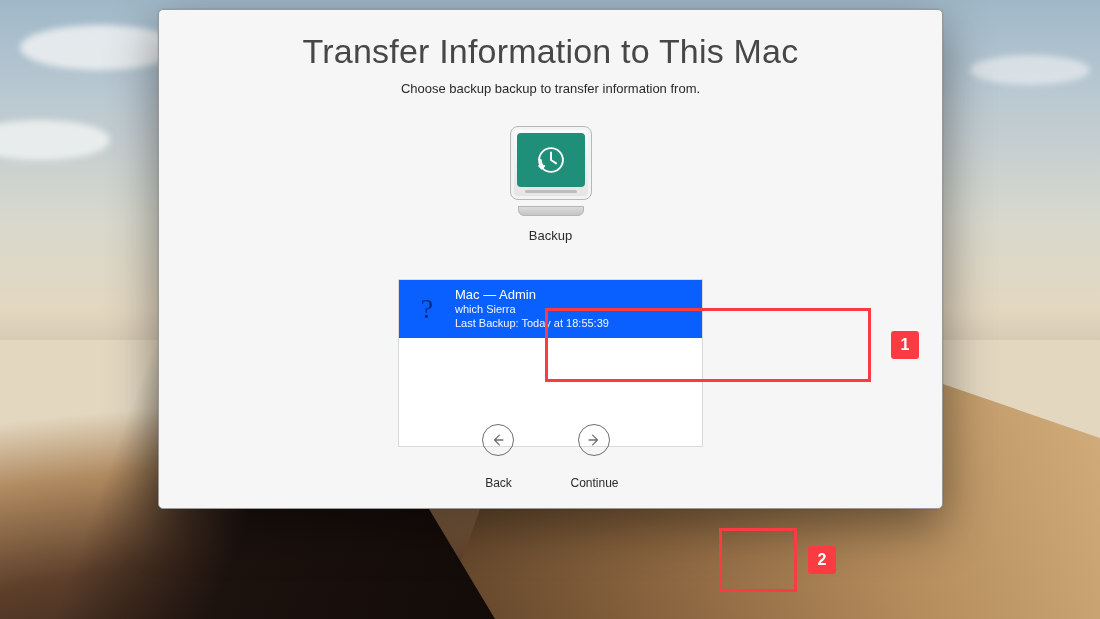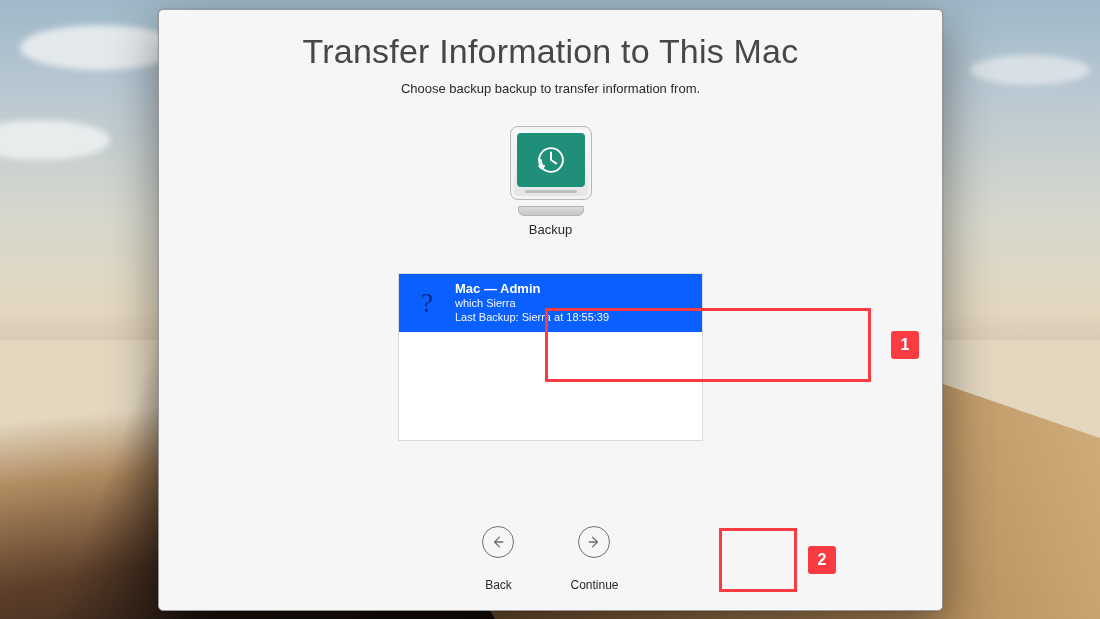--- a/index.html
+++ b/index.html
@@ -26,21 +26,21 @@
     clip-path: polygon(0 60%, 55% 0, 100% 100%, 0 100%);
   }
   .dune-light { position:absolute; right:0; bottom:0; width:60%; height:65%;
     background: linear-gradient(250deg, #d9b583 0%, #b58d5d 40%, #8c6640 70%, #5f4328 100%);
     clip-path: polygon(0 100%, 20% 10%, 100% 55%, 100% 100%);
   }
 
   .window {
     position: absolute;
     left: 158px; top: 9px;
-    width: 785px; height: 602px;
+    width: 785px; height: 500px;
     background: #f6f6f6;
     border: 1px solid #9a9a9a;
     border-radius: 5px;
     box-shadow: 0 18px 50px rgba(0,0,0,.45), 0 0 0 1px rgba(0,0,0,.05);
     display: flex; flex-direction: column; align-items: center;
   }
 
   h1.title {
     margin-top: 22px;
     font-size: 34px;
@@ -69,21 +69,21 @@
   }
   .disk-face {
     position: absolute; left: 6px; top: 6px; right: 6px; height: 54px;
     background: #1f8f7a;
     border-radius: 4px;
     display: flex; align-items: center; justify-content: center;
   }
   .tm-icon { width: 34px; height: 34px; }
   .disk-slot { position:absolute; left:50%; transform:translateX(-50%); bottom:6px; width:52px; height:3px; background:#bdbdbd; border-radius:2px; }
   .disk-foot { position:absolute; bottom:0; left:8px; right:8px; height:10px; background:linear-gradient(180deg,#dcdcdc,#c5c5c5); border:1px solid #b5b5b5; border-radius:0 0 6px 6px; }
-  .disk-label { margin-top: 6px; font-size: 13px; color:#2a2a2a; text-align:center; }
+  .disk-label { margin-top: 12px; font-size: 13px; color:#2a2a2a; text-align:center; }
 
   .list {
     margin-top: 36px;
     width: 305px; height: 168px;
     background: #fff;
     border: 1px solid #d9d9d9;
     box-shadow: inset 0 1px 0 rgba(0,0,0,.03);
   }
   .backup-item {
     display: flex; align-items: center;
@@ -96,21 +96,21 @@
   }
   .q-icon {
     width: 36px; height: 36px;
     border-radius: 6px;
     background: #0a60ff;
     display:flex; align-items:center; justify-content:center;
     font-size: 28px; font-weight: 500; color: rgba(0,0,40,.55);
     font-family: Georgia, serif;
   }
   .bi-text { line-height: 1.25; font-size: 12px; }
-  .bi-title { font-size: 13px; font-weight: 700; }
+  .bi-title { font-size: 13px; font-weight: 400; }
   .bi-sub, .bi-last { font-size: 11px; opacity: .95; }
 
   .nav { position:absolute; bottom:18px; left:0; right:0; display:flex; justify-content:center; gap:56px; }
   .nav-btn { display:flex; flex-direction:column; align-items:center; gap:20px; background:none; border:none; cursor:pointer; font: inherit; }
   .nav-circle { width:32px; height:32px; border:1.5px solid #6f6f6f; border-radius:50%; display:flex; align-items:center; justify-content:center; }
   .nav-arrow { width:14px; height:14px; }
   .nav-label { font-size:12px; color:#2a2a2a; }
 
   
   .callout { position:absolute; border:3px solid #fb3b42; pointer-events:none; }
@@ -151,21 +151,21 @@
     <div class="disk-foot"></div>
   </div>
   <div class="disk-label">Backup</div>
 
   <div class="list">
     <div class="backup-item">
       <div class="q-icon">?</div>
       <div class="bi-text">
         <div class="bi-title">Mac — Admin</div>
         <div class="bi-sub">which Sierra</div>
-        <div class="bi-last">Last Backup: Sierra at 18:55:39</div>
+        <div class="bi-last">Last Backup: Today at 18:55:39</div>
       </div>
     </div>
   </div>
 
   <div class="nav">
     <button class="nav-btn">
       <span class="nav-circle">
         <svg class="nav-arrow" viewBox="0 0 20 20">
             <path d="M12 3 L5 10 L12 17 M5 10 H17" fill="none" stroke="#6f6f6f" stroke-width="1.8" stroke-linecap="round" stroke-linejoin="round"></path>
           </svg>

